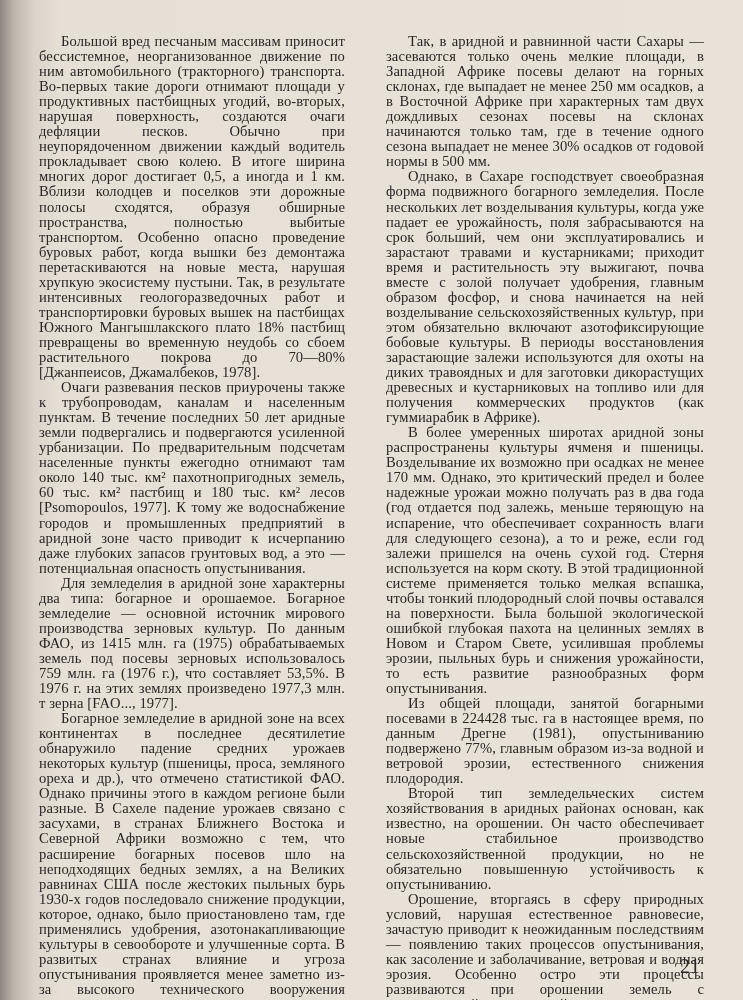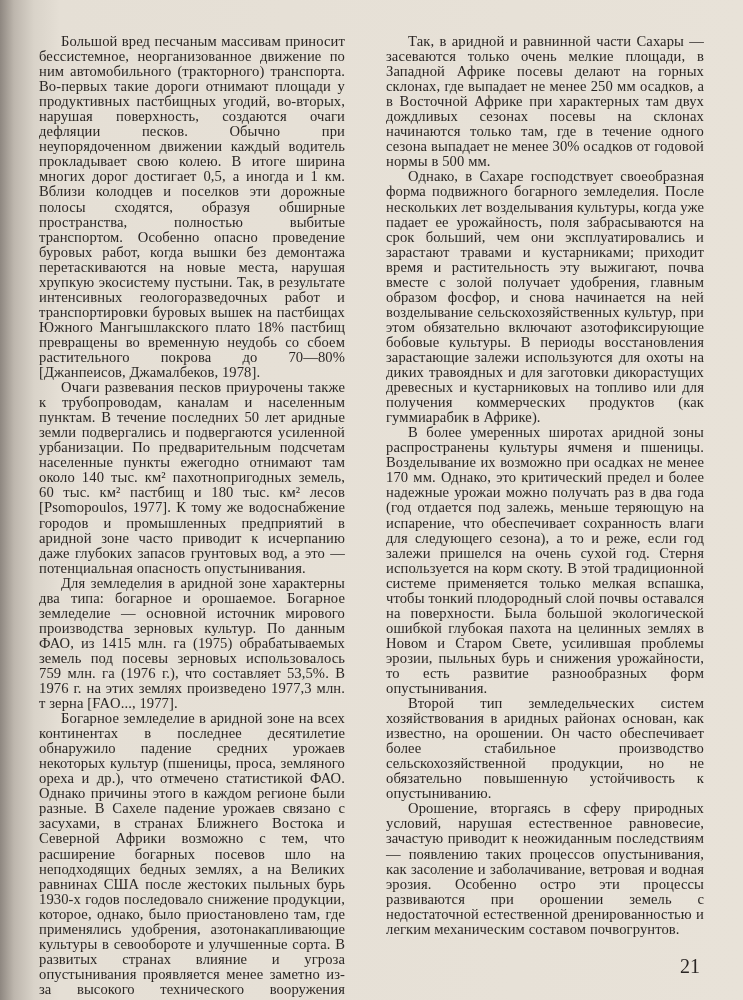--- a/index.html
+++ b/index.html
@@ -36,19 +36,20 @@
     <p>Очаги развевания песков приурочены также к трубопроводам, каналам и населенным пунктам. В течение последних 50 лет аридные земли подвергались и подвергаются усиленной урбанизации. По предварительным подсчетам населенные пункты ежегодно отнимают там около 140 тыс. км² пахотнопригодных земель, 60 тыс. км² пастбищ и 180 тыс. км² лесов [Psomopoulos, 1977]. К тому же водоснабжение городов и промышленных предприятий в аридной зоне часто приводит к исчерпанию даже глубоких запасов грунтовых вод, а это — потенциальная опасность опустынивания.</p>
     <p>Для земледелия в аридной зоне характерны два типа: богарное и орошаемое. Богарное земледелие — основной источник мирового производства зерновых культур. По данным ФАО, из 1415 млн. га (1975) обрабатываемых земель под посевы зерновых использовалось 759 млн. га (1976 г.), что составляет 53,5%. В 1976 г. на этих землях произведено 1977,3 млн. т зерна [FAO..., 1977].</p>
     <p>Богарное земледелие в аридной зоне на всех континентах в последнее десятилетие обнаружило падение средних урожаев некоторых культур (пшеницы, проса, земляного ореха и др.), что отмечено статистикой ФАО. Однако причины этого в каждом регионе были разные. В Сахеле падение урожаев связано с засухами, в странах Ближнего Востока и Северной Африки возможно с тем, что расширение богарных посевов шло на неподходящих бедных землях, а на Великих равнинах США после жестоких пыльных бурь 1930-х годов последовало снижение продукции, которое, однако, было приостановлено там, где применялись удобрения, азотонакапливающие культуры в севообороте и улучшенные сорта. В развитых странах влияние и угроза опустынивания проявляется менее заметно из-за высокого технического вооружения земледельцев.</p>
 
   </div>
 
   <div class="col right">
     <p>Так, в аридной и равнинной части Сахары — засеваются только очень мелкие площади, в Западной Африке посевы делают на горных склонах, где выпадает не менее 250 мм осадков, а в Восточной Африке при характерных там двух дождливых сезонах посевы на склонах начинаются только там, где в течение одного сезона выпадает не менее 30% осадков от годовой нормы в 500 мм.</p>
     <p>Однако, в Сахаре господствует своеобразная форма подвижного богарного земледелия. После нескольких лет возделывания культуры, когда уже падает ее урожайность, поля забрасываются на срок больший, чем они эксплуатировались и зарастают травами и кустарниками; приходит время и растительность эту выжигают, почва вместе с золой получает удобрения, главным образом фосфор, и снова начинается на ней возделывание сельскохозяйственных культур, при этом обязательно включают азотофиксирующие бобовые культуры. В периоды восстановления зарастающие залежи используются для охоты на диких травоядных и для заготовки дикорастущих древесных и кустарниковых на топливо или для получения коммерческих продуктов (как гуммиарабик в Африке).</p>
     <p>В более умеренных широтах аридной зоны распространены культуры ячменя и пшеницы. Возделывание их возможно при осадках не менее 170 мм. Однако, это критический предел и более надежные урожаи можно получать раз в два года (год отдается под залежь, меньше теряющую на испарение, что обеспечивает сохранность влаги для следующего сезона), а то и реже, если год залежи пришелся на очень сухой год. Стерня используется на корм скоту. В этой традиционной системе применяется только мелкая вспашка, чтобы тонкий плодородный слой почвы оставался на поверхности. Была большой экологической ошибкой глубокая пахота на целинных землях в Новом и Старом Свете, усилившая проблемы эрозии, пыльных бурь и снижения урожайности, то есть развитие разнообразных форм опустынивания.</p>
-    <p>Второй тип земледельческих систем хозяйствования в аридных районах основан, как известно, на орошении. Он часто обеспечивает более стабильное производство сельскохозяйственной продукции, но не обязательно повышенную устойчивость к опустыниванию.</p>
+    <p>Из общей площади, занятой богарными посевами в 224428 тыс. га в настоящее время, по данным Дрегне (1981), опустыниванию подвержено 77%, главным образом из-за водной и ветровой эрозии, естественного снижения плодородия.</p>
+    <p>Второй тип земледельческих систем хозяйствования в аридных районах основан, как известно, на орошении. Он часто обеспечивает новые стабильное производство сельскохозяйственной продукции, но не обязательно повышенную устойчивость к опустыниванию.</p>
     <p>Орошение, вторгаясь в сферу природных условий, нарушая естественное равновесие, зачастую приводит к неожиданным последствиям — появлению таких процессов опустынивания, как засоление и заболачивание, ветровая и водная эрозия. Особенно остро эти процессы развиваются при орошении земель с недостаточной естественной дренированностью и легким механическим составом почвогрунтов.</p>
 
   </div>
 
   <div class="page-number">21</div>
 </div>
 
 </body></html>

